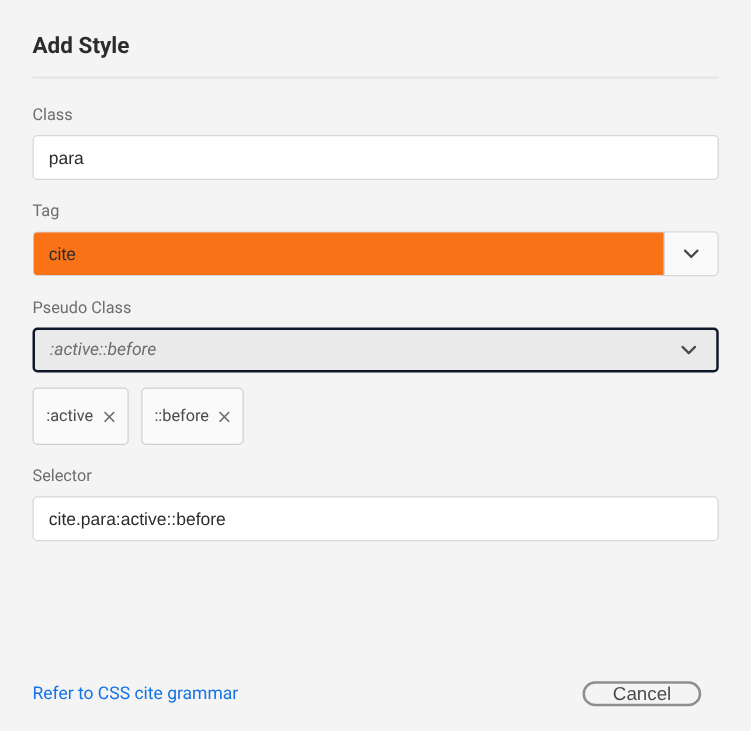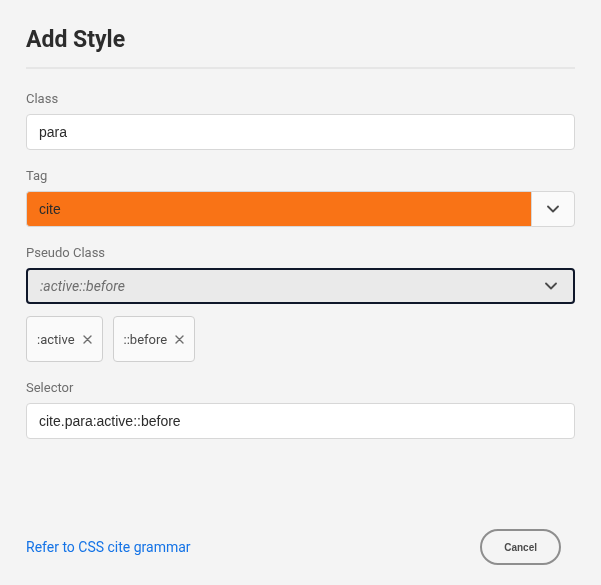--- a/index.html
+++ b/index.html
@@ -7,21 +7,21 @@
     font-family: -apple-system, BlinkMacSystemFont, "Segoe UI", Roboto, Helvetica, Arial, sans-serif;
     background: #f4f4f4;
     width: 601px;
     height: 585px;
     padding: 26px 26px 20px 26px;
     display: flex;
     flex-direction: column;
     color: #2c2c2c;
   }
   .title {
-    font-size: 23px;
+    font-size: 18px;
     font-weight: 700;
     color: #2c2c2c;
     margin-bottom: 14px;
   }
   .divider {
     height: 2px;
     background: #e6e6e6;
     margin-bottom: 22px;
   }
   .field-label {
@@ -124,25 +124,25 @@
     align-items: center;
     padding-top: 20px;
   }
   .link {
     color: #1473e6;
     font-size: 14px;
     cursor: pointer;
   }
   .spacer { flex: 1; }
   .btn {
-    height: 36px;
+    height: 20px;
     padding: 0 22px;
     border-radius: 18px;
-    font-size: 10px;
-    font-weight: 700;
+    font-size: 15px;
+    font-weight: 400;
     cursor: pointer;
     display: inline-flex;
     align-items: center;
     justify-content: center;
     border: none;
   }
   .btn-secondary {
     background: transparent;
     border: 2px solid #8e8e8e;
     color: #4b4b4b;

